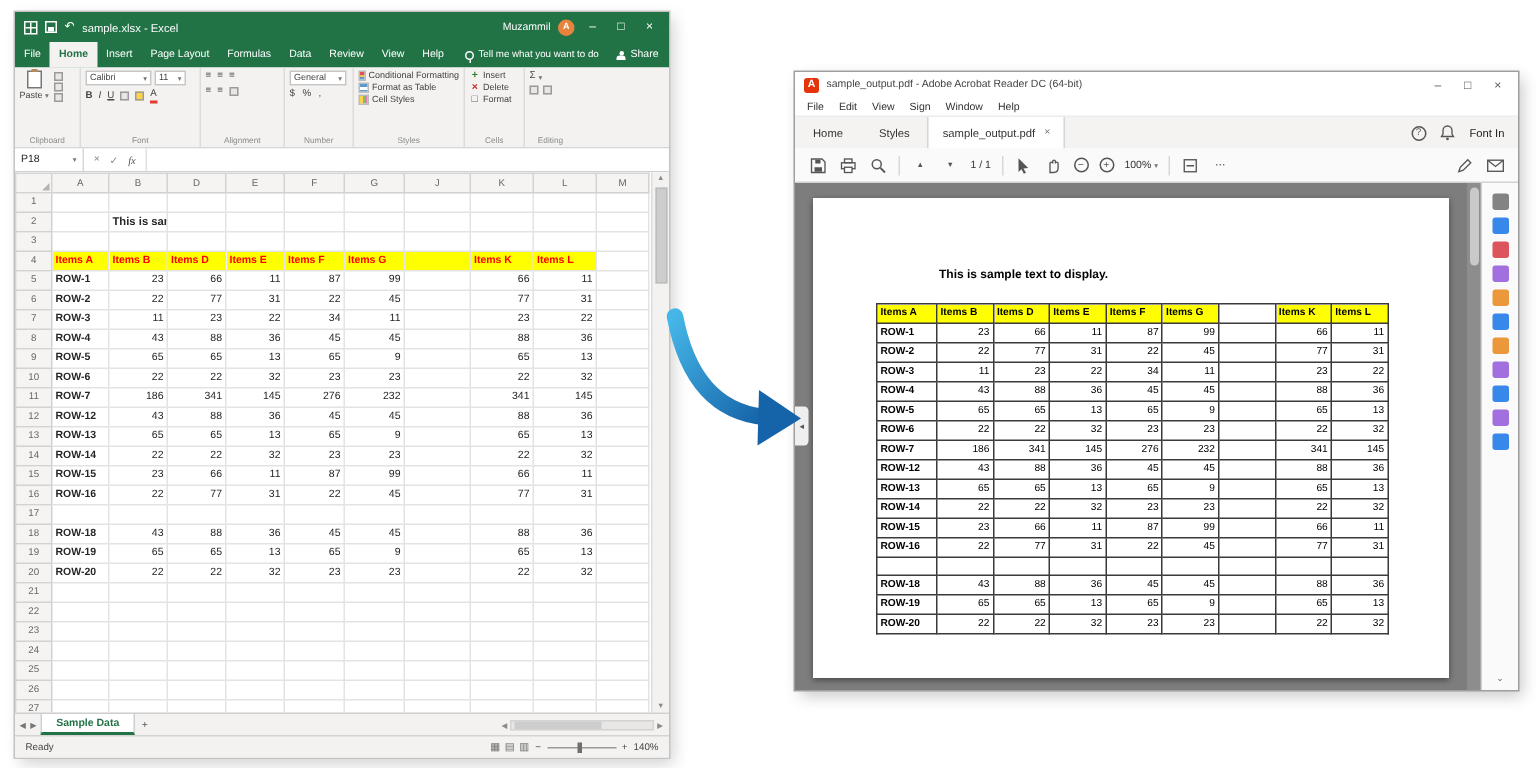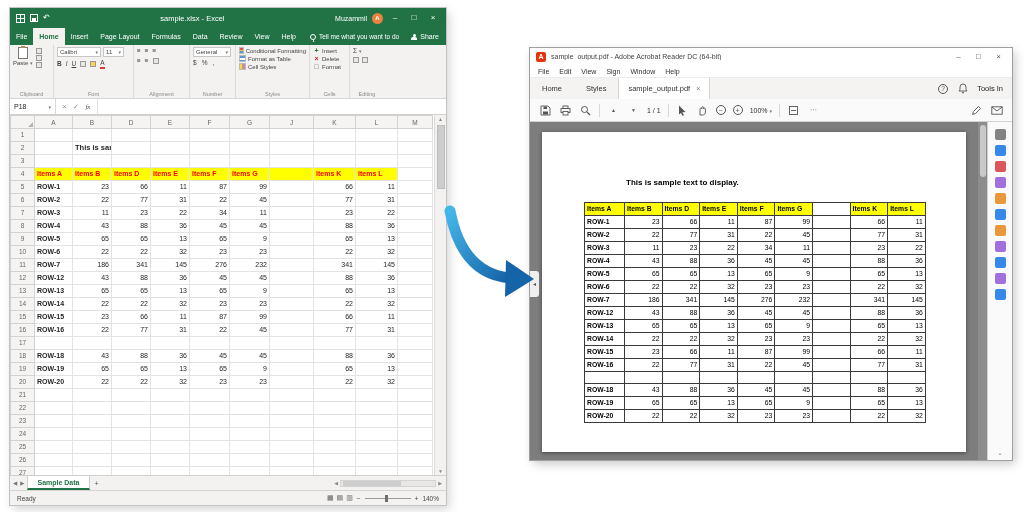--- a/index.html
+++ b/index.html
@@ -9,21 +9,21 @@
   
   #excel{position:absolute;left:10px;top:8px;width:436px;height:497px;background:#fff;
     box-shadow:0 0 0 1px #c3c3c3,3px 4px 10px rgba(0,0,0,.18);display:flex;flex-direction:column;font-size:7px;}
   .xl-titlebar{height:20px;background:#217346;color:#fff;display:flex;align-items:center;gap:5px;padding:0 6px;flex:0 0 auto;}
   .xl-appicon{width:9px;height:9px;border:1px solid #fff;display:inline-block;position:relative;}
   .xl-appicon:before{content:"";position:absolute;left:3px;top:0;bottom:0;width:1px;background:#fff;}
   .xl-appicon:after{content:"";position:absolute;top:3px;left:0;right:0;height:1px;background:#fff;}
   .xl-save{width:8px;height:8px;border:1px solid #fff;position:relative;display:inline-block;}
   .xl-save:after{content:"";position:absolute;left:1px;bottom:0;width:4px;height:3px;background:#fff;}
   .xl-undoglyph{font-size:8px;line-height:8px;color:#fff;}
-  .xl-title{flex:1;text-align:center;font-size:7.5px;white-space:nowrap;overflow:hidden;}
+  .xl-title{flex:1;text-align:left;font-size:7.5px;white-space:nowrap;overflow:hidden;}
   .xl-user{font-size:7px;}
   .xl-avatar{width:11px;height:11px;border-radius:50%;background:#e8833d;color:#fff;display:flex;align-items:center;justify-content:center;font-size:6px;font-weight:bold;}
   .xl-winbtn{width:14px;text-align:center;font-size:8px;line-height:20px;}
   .xl-tabs{height:17px;background:#217346;display:flex;align-items:stretch;color:#fff;flex:0 0 auto;}
   .xl-tabs-inner{display:flex;align-items:stretch;}
   .xl-tab{padding:0 6px;display:flex;align-items:center;font-size:7px;white-space:nowrap;}
   .xl-tab.active{background:#f3f2f1;color:#217346;font-weight:bold;}
   .xl-tellme{display:flex;align-items:center;gap:3px;margin-left:8px;font-size:6.5px;white-space:nowrap;}
   .bulb{width:6px;height:6px;border:1px solid #fff;border-radius:50%;position:relative;}
   .bulb:after{content:"";position:absolute;left:2px;top:5px;width:1px;height:2px;background:#fff;}
@@ -778,21 +778,21 @@
       <span class="ac-x">×</span>
     </span>
     <span class="ac-right">
       <span class="ac-help">?</span>
       <span class="tbi">
         <svg width="10" height="11" viewBox="0 0 10 11">
             <path d="M5 1 a3 3 0 0 1 3 3 v2.4 l1 1.6 H1 l1-1.6 V4 a3 3 0 0 1 3-3 z" fill="none" stroke="#555" stroke-width="0.9"></path>
             <circle cx="5" cy="9.6" r="0.9" fill="#555"></circle>
           </svg>
       </span>
-      <span class="ac-signin">Tools In</span>
+      <span class="ac-signin">Font In</span>
     </span>
   </div>
 
   <div class="ac-toolbar">
     <span class="tbi">
       <svg width="11" height="11" viewBox="0 0 11 11">
           <path d="M1 1 h7 l2 2 v7 H1 z" fill="none" stroke="#555" stroke-width="0.9"></path>
           <rect x="3" y="6.5" width="5" height="3" fill="#555"></rect>
           <rect x="3.5" y="1.5" width="3.5" height="2.5" fill="#555"></rect>
         </svg>

